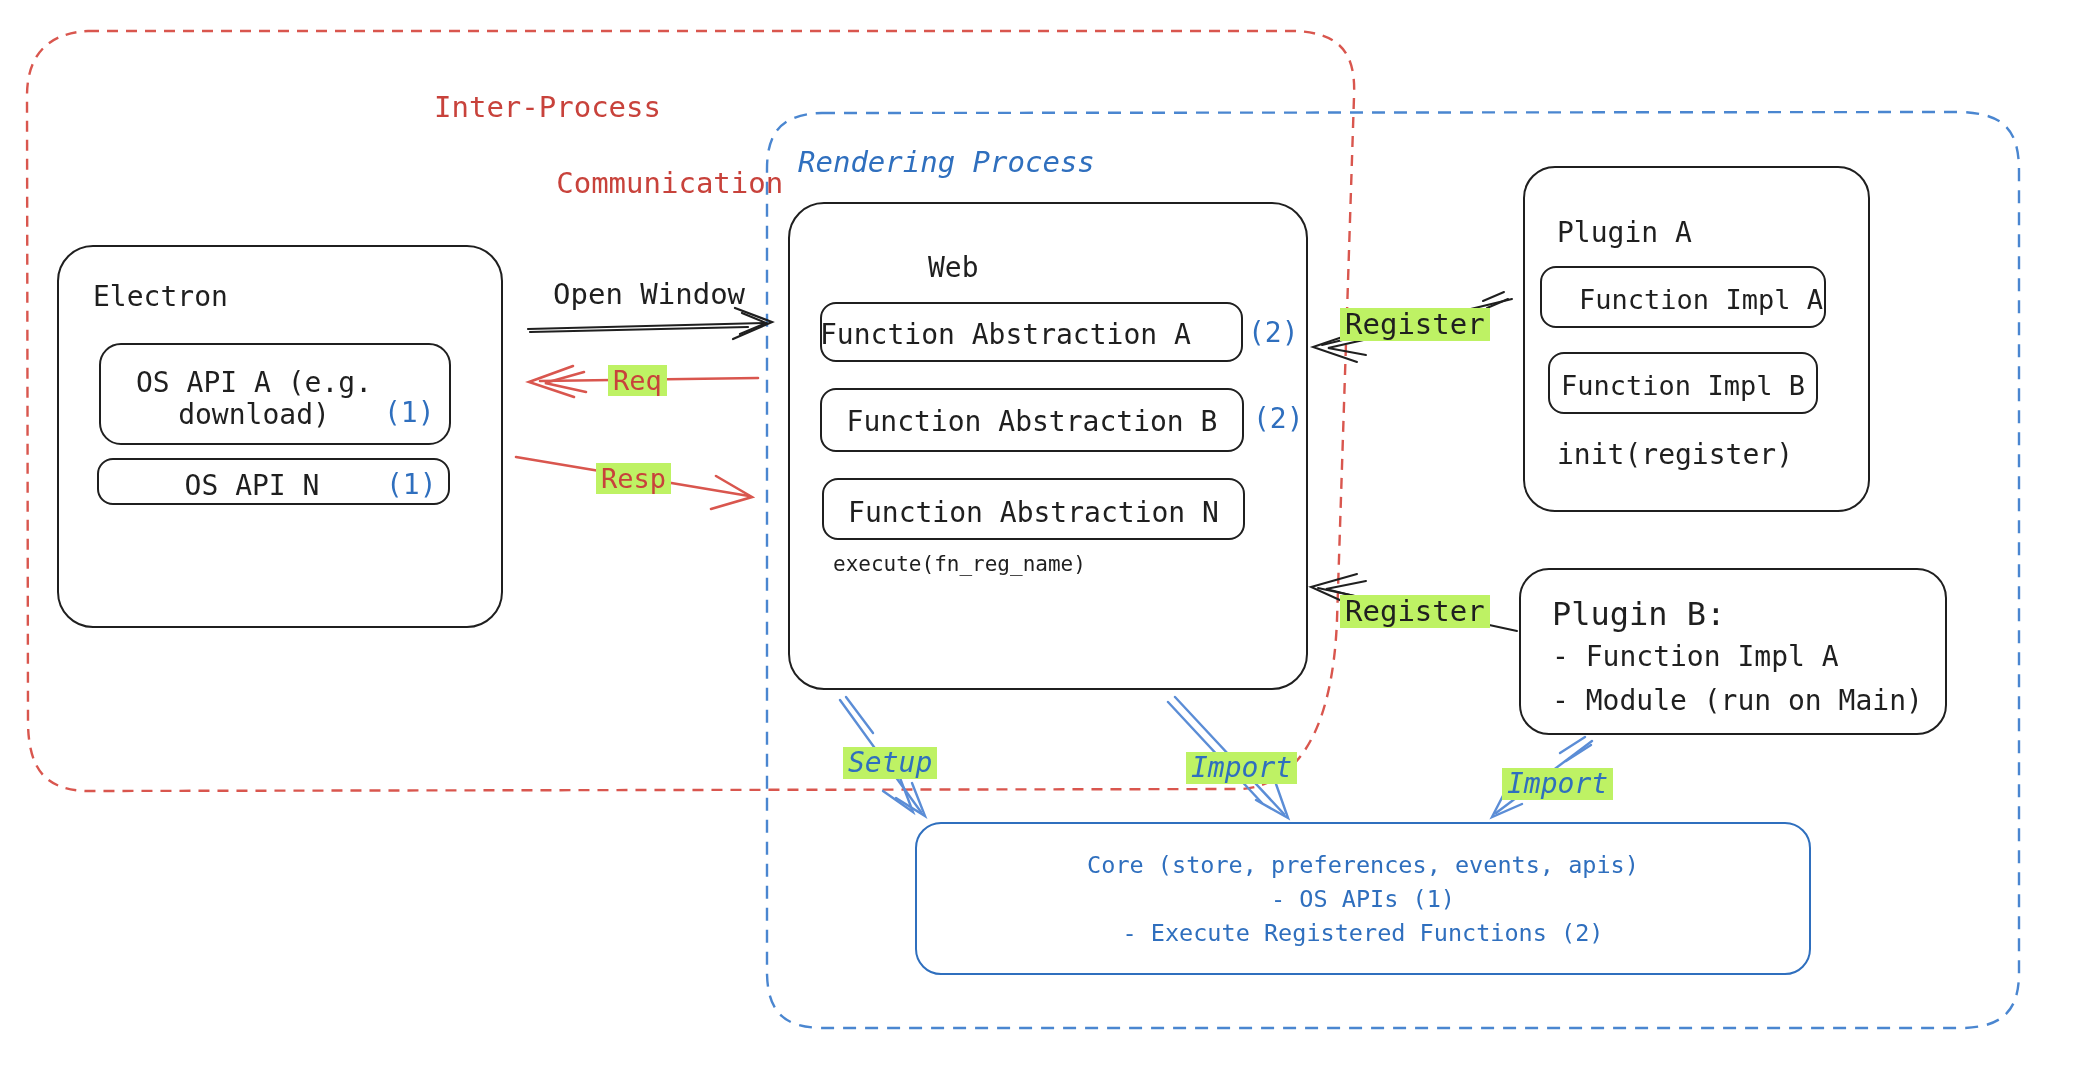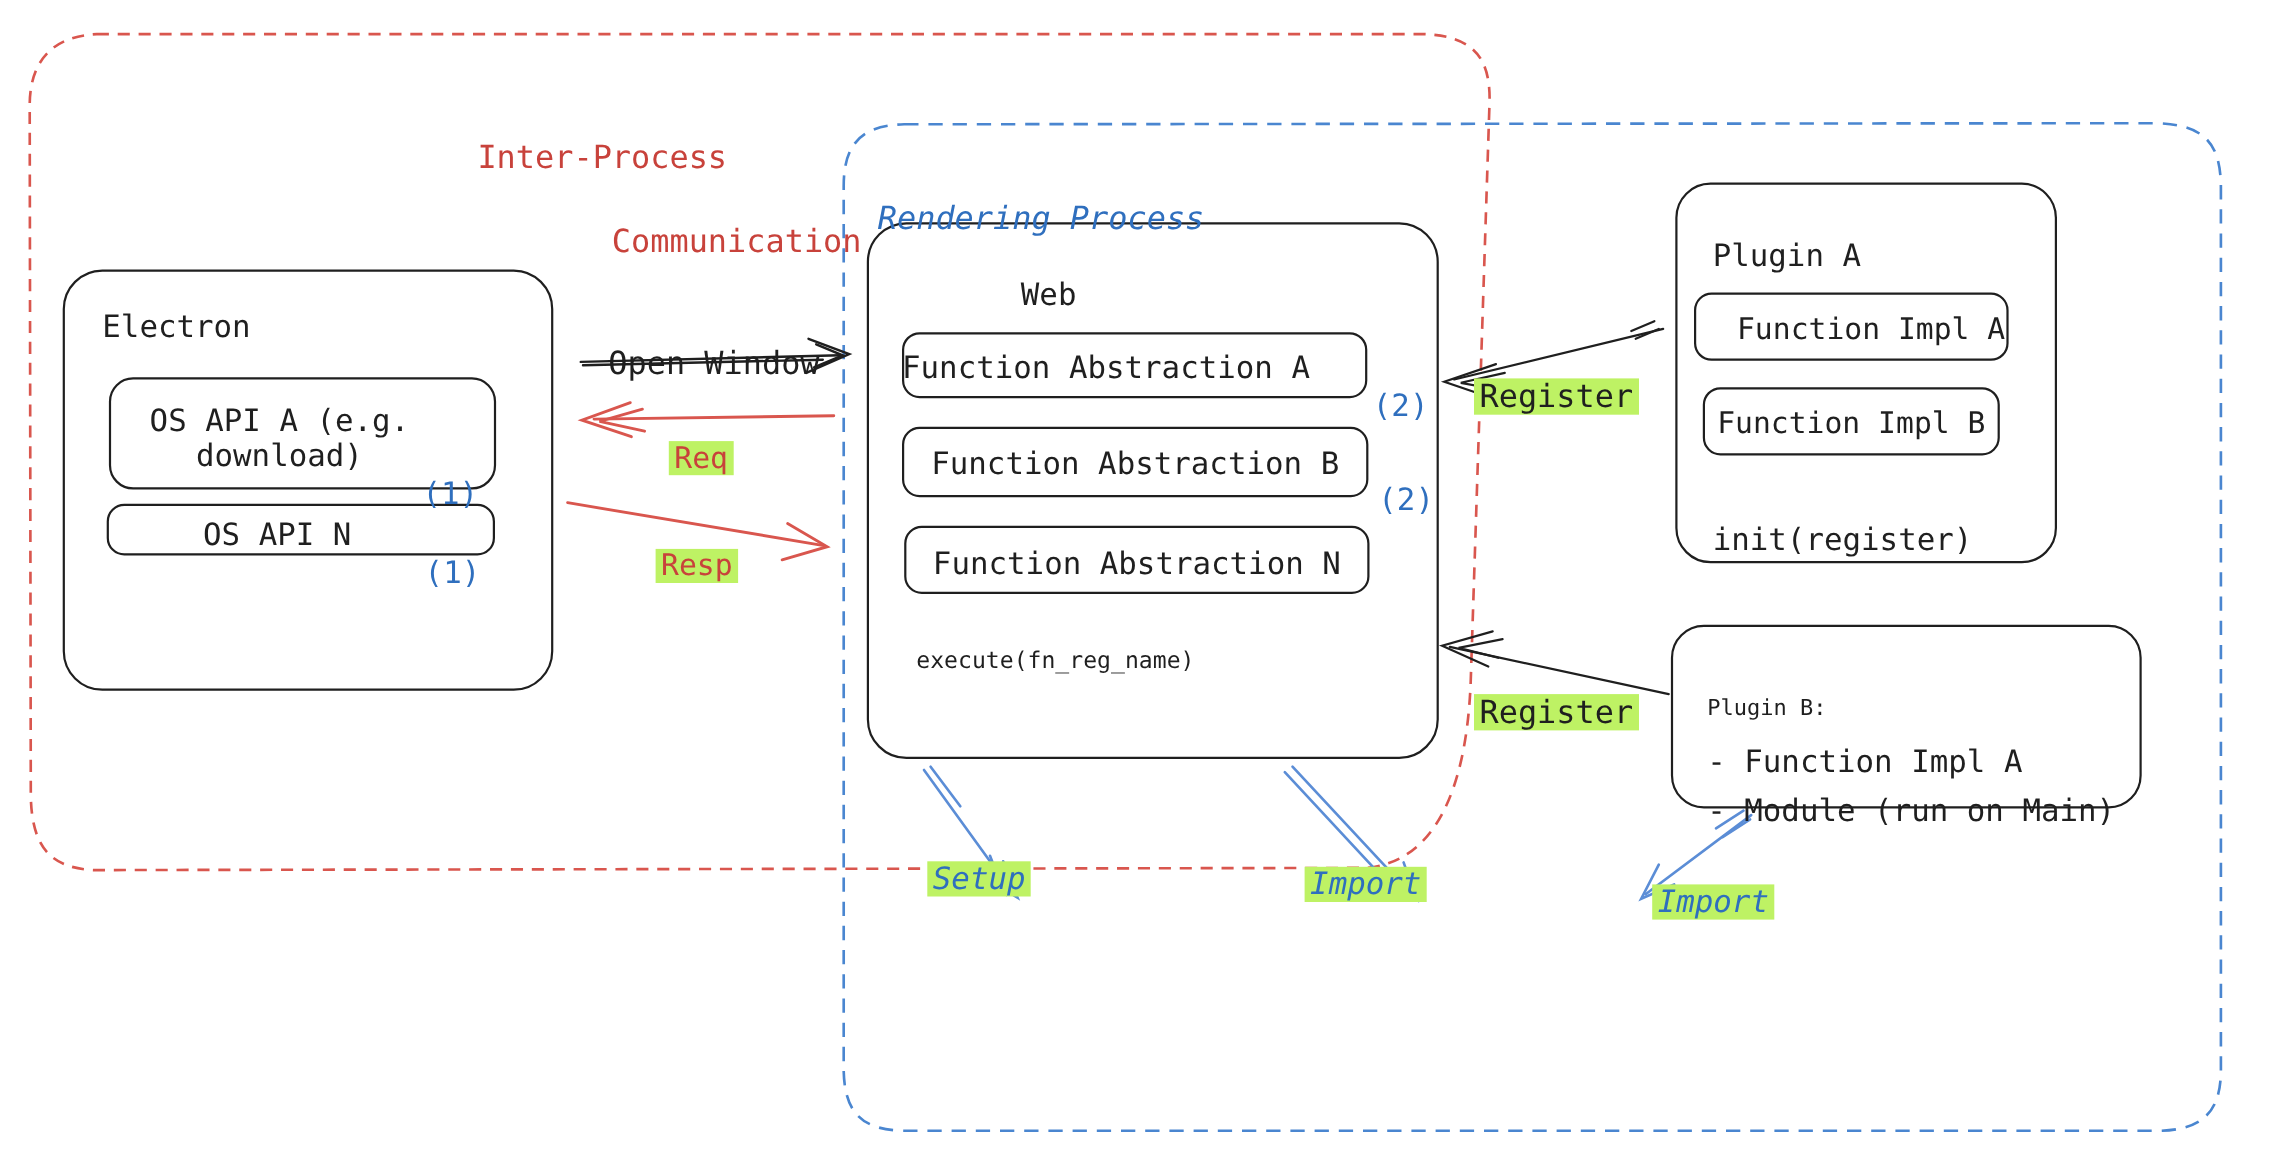--- a/index.html
+++ b/index.html
@@ -20,21 +20,20 @@
     box-sizing:border-box;
     z-index:2;
   }
   .box.inner{border-radius:16px;}
   .lbl{
     position:absolute;
     white-space:pre;
     font-size:28px;
     line-height:1.15;
     z-index:3;
-    margin-top:36px;
   }
   .lbl.onl{background:#bef264;padding:0 5px;}
   .red{color:#c8423b;}
   .blue{color:#2f6fbe;font-style:italic;}
   .badge{color:#2f6fbe;font-size:28px;}
   .boxtitle{position:absolute;font-size:28px;white-space:pre;z-index:3;}
   .center-line{
     position:absolute;left:0;right:0;text-align:center;
     white-space:pre;z-index:3;
   }
@@ -163,22 +162,27 @@
 
   <div class="box" style="left:1523px;top:166px;width:347px;height:346px;border-radius:32px;"></div>
   <div class="boxtitle" style="left:1557px;top:216px;">Plugin A</div>
   <div class="box inner" style="left:1540px;top:266px;width:286px;height:62px;"></div>
   <div class="center-line" style="left:1540px;width:322px;top:284px;font-size:27px;">Function Impl A</div>
   <div class="box inner" style="left:1548px;top:352px;width:270px;height:62px;"></div>
   <div class="center-line" style="left:1548px;width:270px;top:370px;font-size:27px;">Function Impl B</div>
   <div class="lbl" style="left:1557px;top:439px;font-size:28px;">init(register)</div>
 
   <div class="box" style="left:1519px;top:568px;width:428px;height:167px;border-radius:30px;"></div>
-  <div class="lbl" style="left:1552px;top:596px;font-size:20px;text-align:right;">Plugin B:</div>
+  <div class="lbl" style="left:1552px;top:596px;font-size:32px;text-align:right;">Plugin B:</div>
   <div class="lbl" style="left:1552px;top:685px;font-size:28px;">- Module (run on Main)</div>
   <div class="lbl" style="left:1552px;top:641px;font-size:28px;">- Function Impl A</div>
 
   <div class="lbl onl blue" style="left:843px;top:747px;font-size:28px;">Setup</div>
   <div class="lbl onl blue" style="left:1186px;top:752px;font-size:28px;">Import</div>
   <div class="lbl onl blue" style="left:1502px;top:768px;font-size:28px;">Import</div>
 
+  <div class="core-box" style="left:915px;top:822px;width:896px;height:153px;">
+    <div>Core (store, preferences, events, apis)</div>
+    <div>- OS APIs (1)</div>
+    <div>- Execute Registered Functions (2)</div>
+  </div>
 
 </div>
 
 </body></html>

